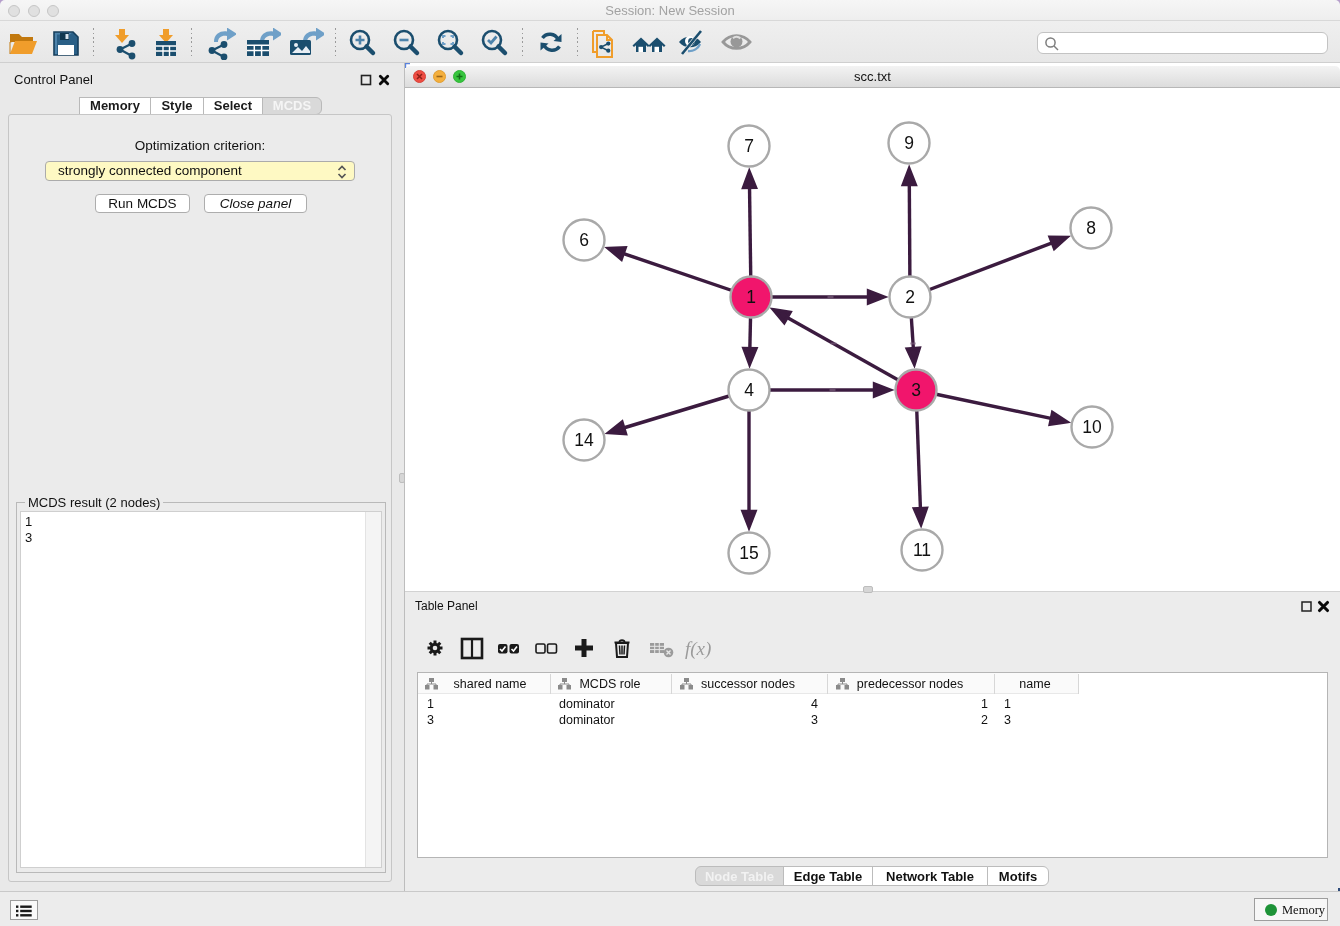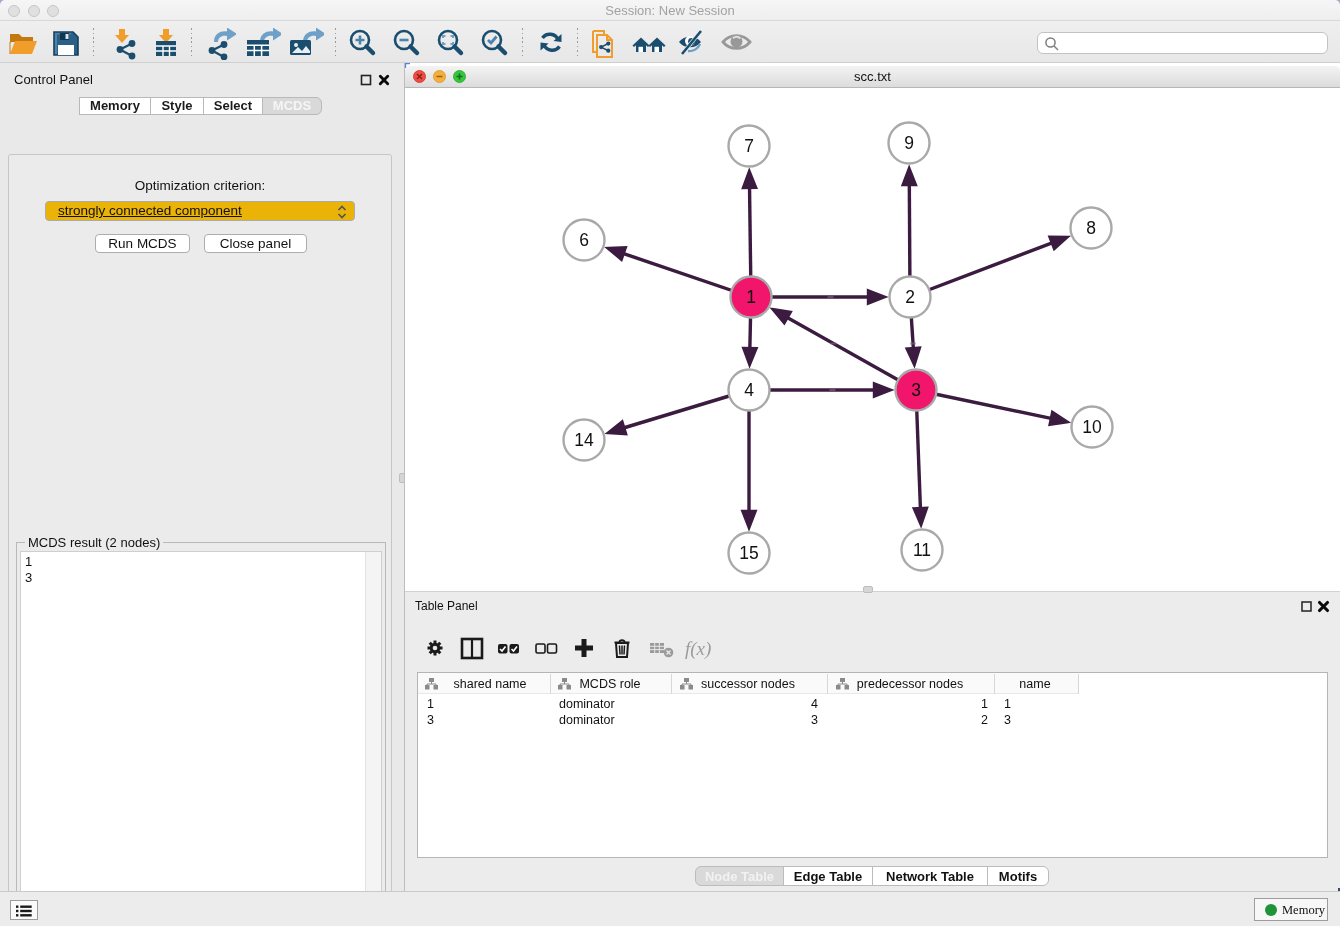--- a/index.html
+++ b/index.html
@@ -23,24 +23,24 @@
 #search { position:absolute; left:1037px; top:11px; width:291px; height:22px;
   background:#ffffff; border:1px solid #c3c3c3; border-radius:6px; }
 
 #cpanel { position:absolute; left:0; top:63px; width:404px; height:828px; background:#e9e9e9; }
 #cphead { position:absolute; left:14px; top:9px; font-size:13px; color:#111; }
 .wbtn { position:absolute; top:11px; }
 #cptabs { position:absolute; left:79px; top:34px; height:18px; }
 .cptab { position:absolute; top:0; height:18px; border:1px solid #b9b9b9; background:#fff;
   font-size:13px; font-weight:700; color:#1a1a1a; text-align:center; line-height:16px; }
 #cpbody { position:absolute; left:8px; top:51px; width:384px; height:768px;
-  background:#ebebeb; border:1px solid #c6c6c6; border-radius:3px;margin-top:40px; }
+  background:#ebebeb; border:1px solid #c6c6c6; border-radius:3px; }
 #optlabel { position:absolute; left:0; top:23px; width:100%; text-align:center; font-size:13.5px; color:#111; }
-#dropdown { position:absolute; left:36px; top:46px; width:310px; height:20px; background:#eab308;
-  border:1px solid #ababab; border-radius:4px; font-size:13.5px; color:#111; line-height:18px; padding-left:12px;text-decoration:underline; }
+#dropdown { position:absolute; left:36px; top:46px; width:310px; height:20px; background:#fef9c3;
+  border:1px solid #ababab; border-radius:4px; font-size:13.5px; color:#111; line-height:18px; padding-left:12px; }
 .btn { position:absolute; top:79px; height:19px; background:#fff; border:1px solid #adadad;
   border-radius:4px; font-size:13.5px; color:#111; text-align:center; line-height:17px; }
 #fieldset { position:absolute; left:7px; top:387px; width:370px; height:371px;
   border:1px solid #b9b9b9; background:#ebebeb; }
 #fslabel { position:absolute; left:8px; top:-8px; background:#ebebeb; padding:0 3px;
   font-size:13px; color:#111; }
 #fsinner { position:absolute; left:3px; top:8px; width:362px; height:357px; background:#fff;
   border:1px solid #cfcfcf; }
 #fstext { position:absolute; left:4px; top:2px; font-size:13px; color:#111; line-height:16px; }
 #fsscroll { position:absolute; right:0px; top:0px; width:16px; height:355px; background:#f4f4f4;
@@ -231,21 +231,21 @@
     <div class="cptab" style="left:71px; width:54px;">Style</div>
     <div class="cptab" style="left:124px; width:60px;">Select</div>
     <div class="cptab" style="left:183px; width:60px; background:#d9d9d9; color:#f5f5f5; border-radius:0 6px 6px 0;">MCDS</div>
   </div>
   <div id="cpbody">
     <div id="optlabel">Optimization criterion:</div>
     <div id="dropdown">strongly connected component<svg style="position:absolute;right:7px;top:3px;" width="10" height="14" viewBox="0 0 10 14">
             <path d="M1.5 5 L5 1.5 L8.5 5 M1.5 9 L5 12.5 L8.5 9" fill="none" stroke="#555" stroke-width="1.7"></path>
           </svg></div>
     <div class="btn" style="left:86px; width:95px;">Run MCDS</div>
-    <div class="btn" style="left:195px; width:103px;">Close panel</div>
+    <div class="btn" style="left:195px; width:103px;font-style:italic;">Close panel</div>
     <div id="fieldset">
       <div id="fslabel">MCDS result (2 nodes)</div>
       <div id="fsinner">
             <div id="fstext">1<br>3</div>
             <div id="fsscroll"></div>
           </div>
     </div>
   </div>
 </div>
 <div style="position:absolute;left:404px;top:63px;width:1px;height:828px;background:#bdbdbd;"></div>

